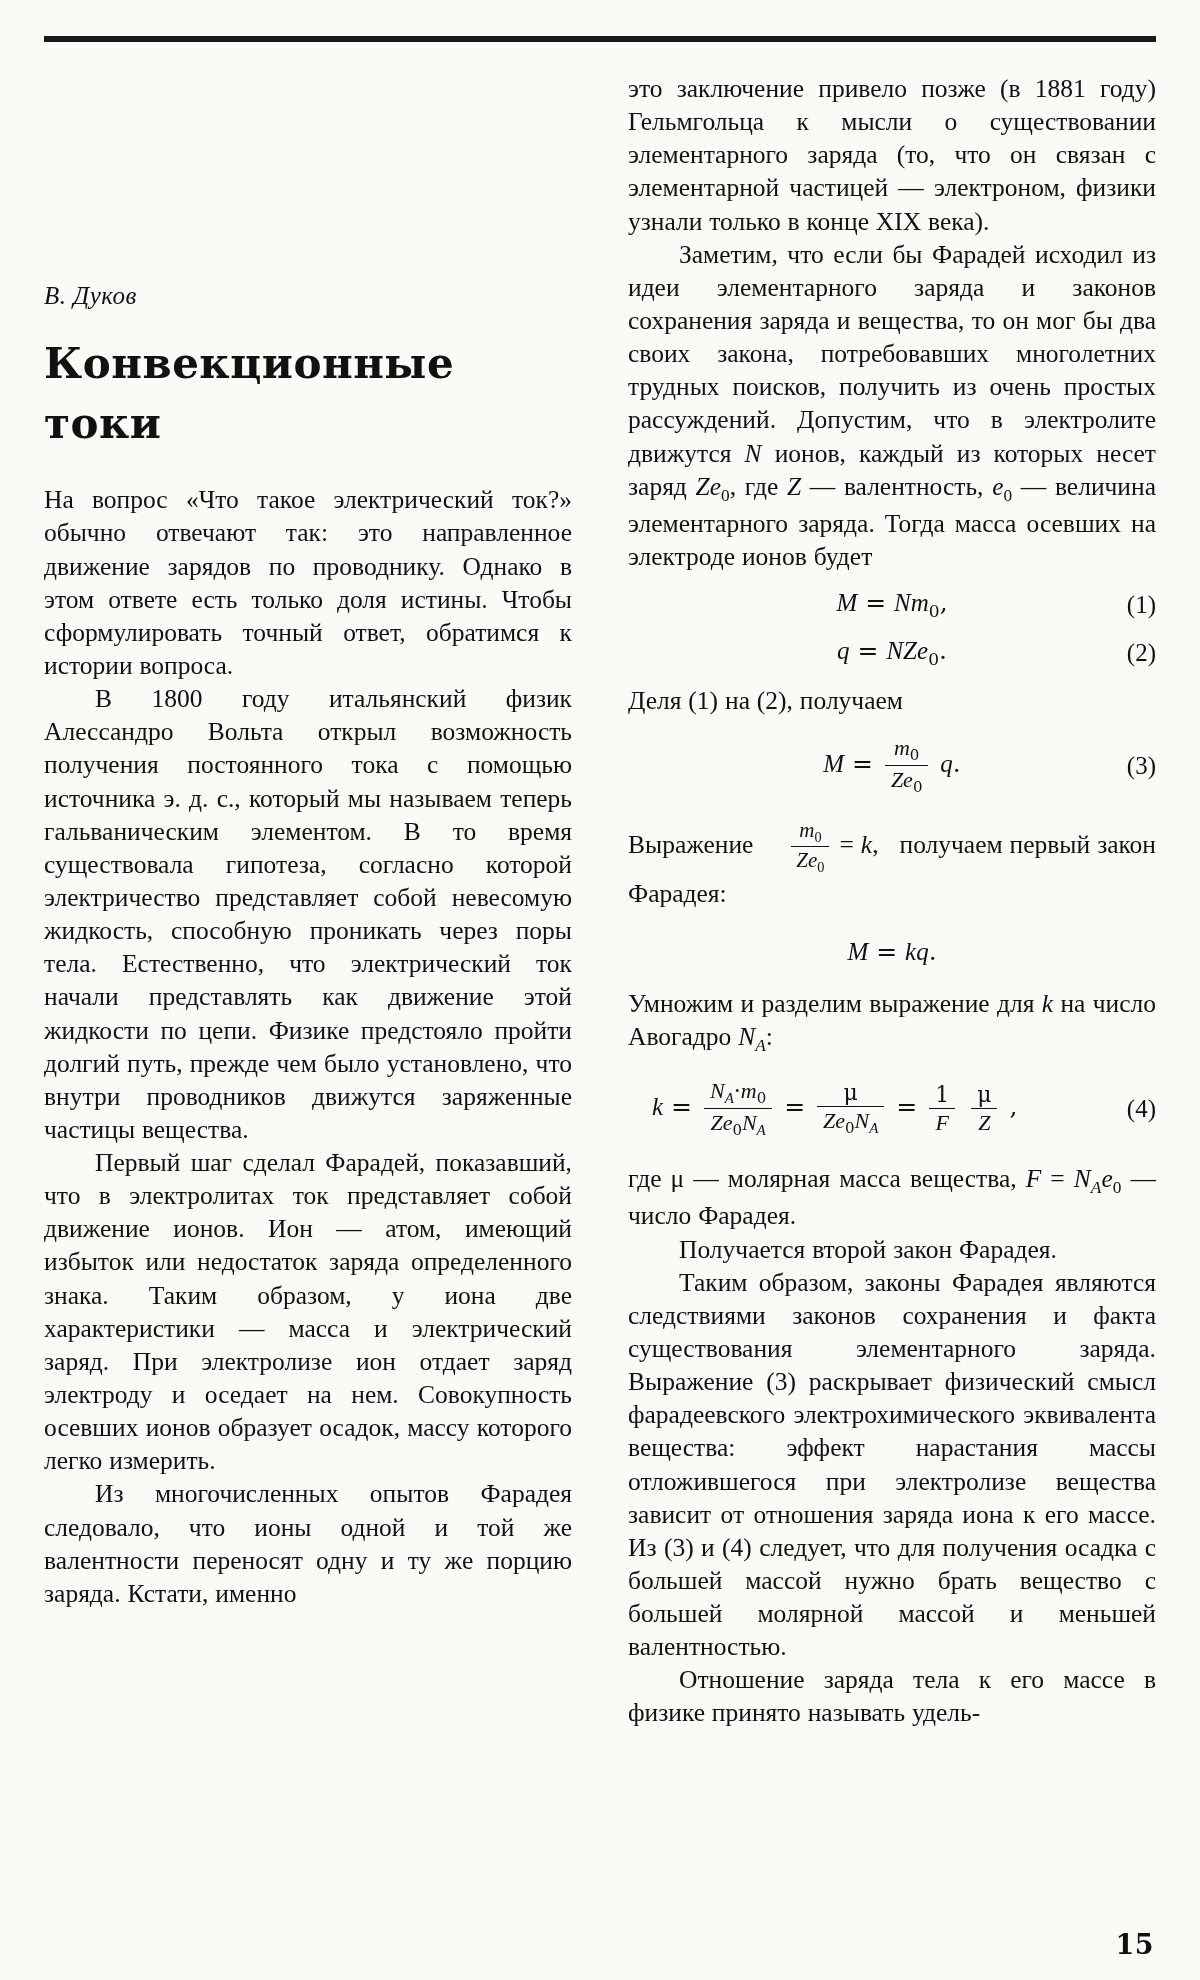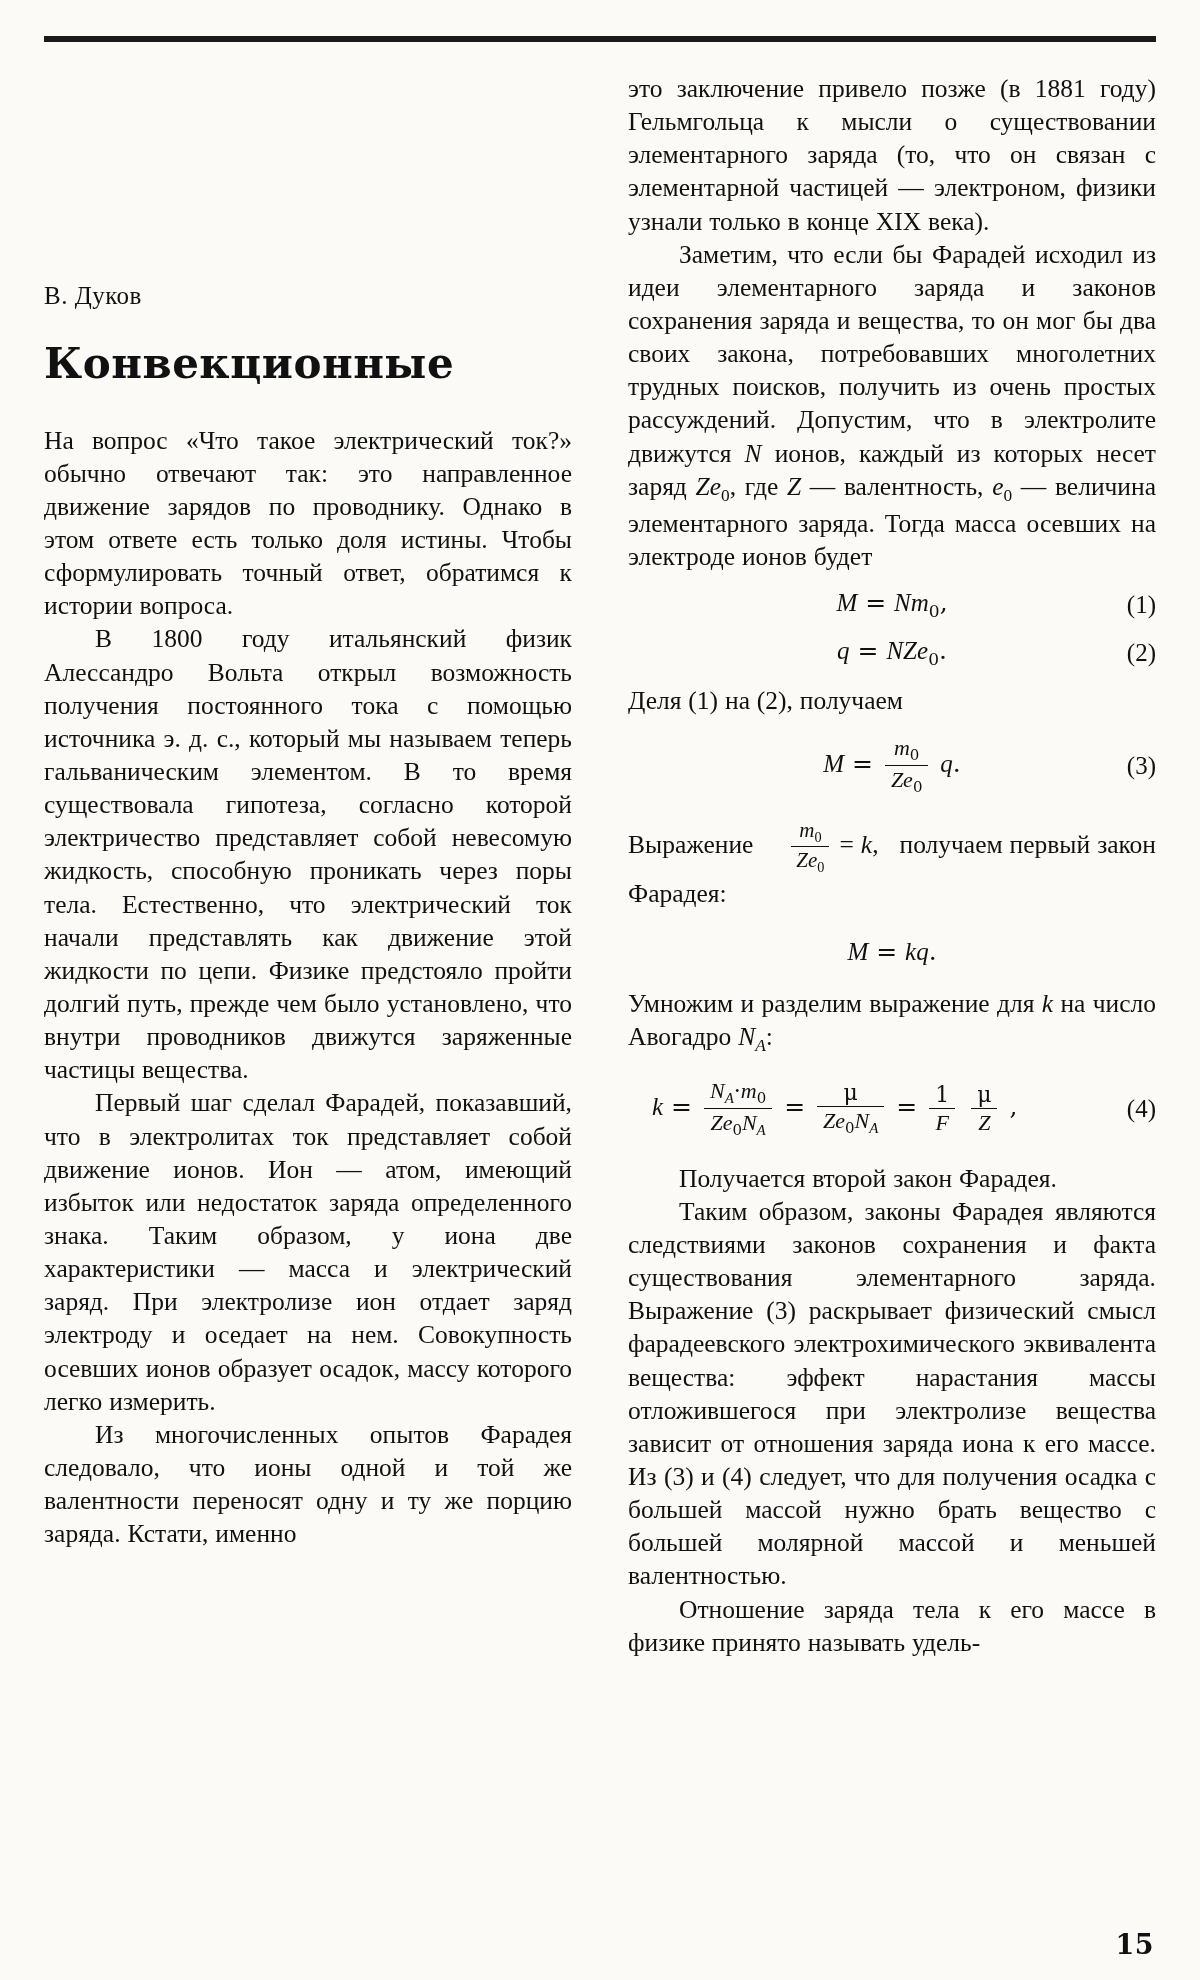--- a/index.html
+++ b/index.html
@@ -38,20 +38,21 @@
     height: 1850px;
     display: flex;
     gap: 56px;
   }
   .col {
     width: 528px;
     position: relative;
   }
   .byline {
     font-family: "Liberation Serif", serif;
+    font-style: italic;
     font-size: 25px;
     margin-top: 222px;
     margin-bottom: 24px;
     letter-spacing: 0.5px;
   }
   .title {
     font-family: "DejaVu Serif", serif;
     font-weight: bold;
     font-size: 42px;
     line-height: 1.42;
@@ -149,20 +150,21 @@
   <div class="top-rule"></div>
 
   <div class="columns">
 
     <div class="col">
 
       <div class="byline">В. Дуков</div>
 
       <h1 class="title">
         <span class="line">Конвекционные</span>
+        <span class="line">токи</span>
       </h1>
 
       <p class="body noindent">На вопрос «Что такое электрический ток?» обычно отвечают так: это направленное движение зарядов по проводнику. Однако в этом ответе есть только доля истины. Чтобы сформулировать точный ответ, обратимся к истории вопроса.</p>
       <p class="body">В 1800 году итальянский физик Алессандро Вольта открыл возможность получения постоянного тока с помощью источника э. д. с., который мы называем теперь гальваническим элементом. В то время существовала гипотеза, согласно которой электричество представляет собой невесомую жидкость, способную проникать через поры тела. Естественно, что электрический ток начали представлять как движение этой жидкости по цепи. Физике предстояло пройти долгий путь, прежде чем было установлено, что внутри проводников движутся заряженные частицы вещества.</p>
       <p class="body">Первый шаг сделал Фарадей, показавший, что в электролитах ток представляет собой движение ионов. Ион — атом, имеющий избыток или недостаток заряда определенного знака. Таким образом, у иона две характеристики — масса и электрический заряд. При электролизе ион отдает заряд электроду и оседает на нем. Совокупность осевших ионов образует осадок, массу которого легко измерить.</p>
       <p class="body">Из многочисленных опытов Фарадея следовало, что ионы одной и той же валентности переносят одну и ту же порцию заряда. Кстати, именно</p>
 
     </div>
 
     <div class="col">
@@ -236,20 +238,23 @@
           </span>
           <span class="frac">
             <span class="num">μ</span>
             <span class="den"><i class="var">Z</i></span>
           </span>
           ,
         </span>
         <span class="eqnum">(4)</span>
       </div>
 
+      <p class="body noindent">
+        где μ — молярная масса вещества, <i class="var">F</i> = <i class="var">N<sub>A</sub>e</i><sub>0</sub> — число Фарадея.
+      </p>
 
       <p class="body">Получается второй закон Фарадея.</p>
       <p class="body">Таким образом, законы Фарадея являются следствиями законов сохранения и факта существования элементарного заряда. Выражение (3) раскрывает физический смысл фарадеевского электрохимического эквивалента вещества: эффект нарастания массы отложившегося при электролизе вещества зависит от отношения заряда иона к его массе. Из (3) и (4) следует, что для получения осадка с большей массой нужно брать вещество с большей молярной массой и меньшей валентностью.</p>
       <p class="body">Отношение заряда тела к его массе в физике принято называть удель-</p>
 
     </div>
   </div>
 
   <div class="page-number">15</div>
 

